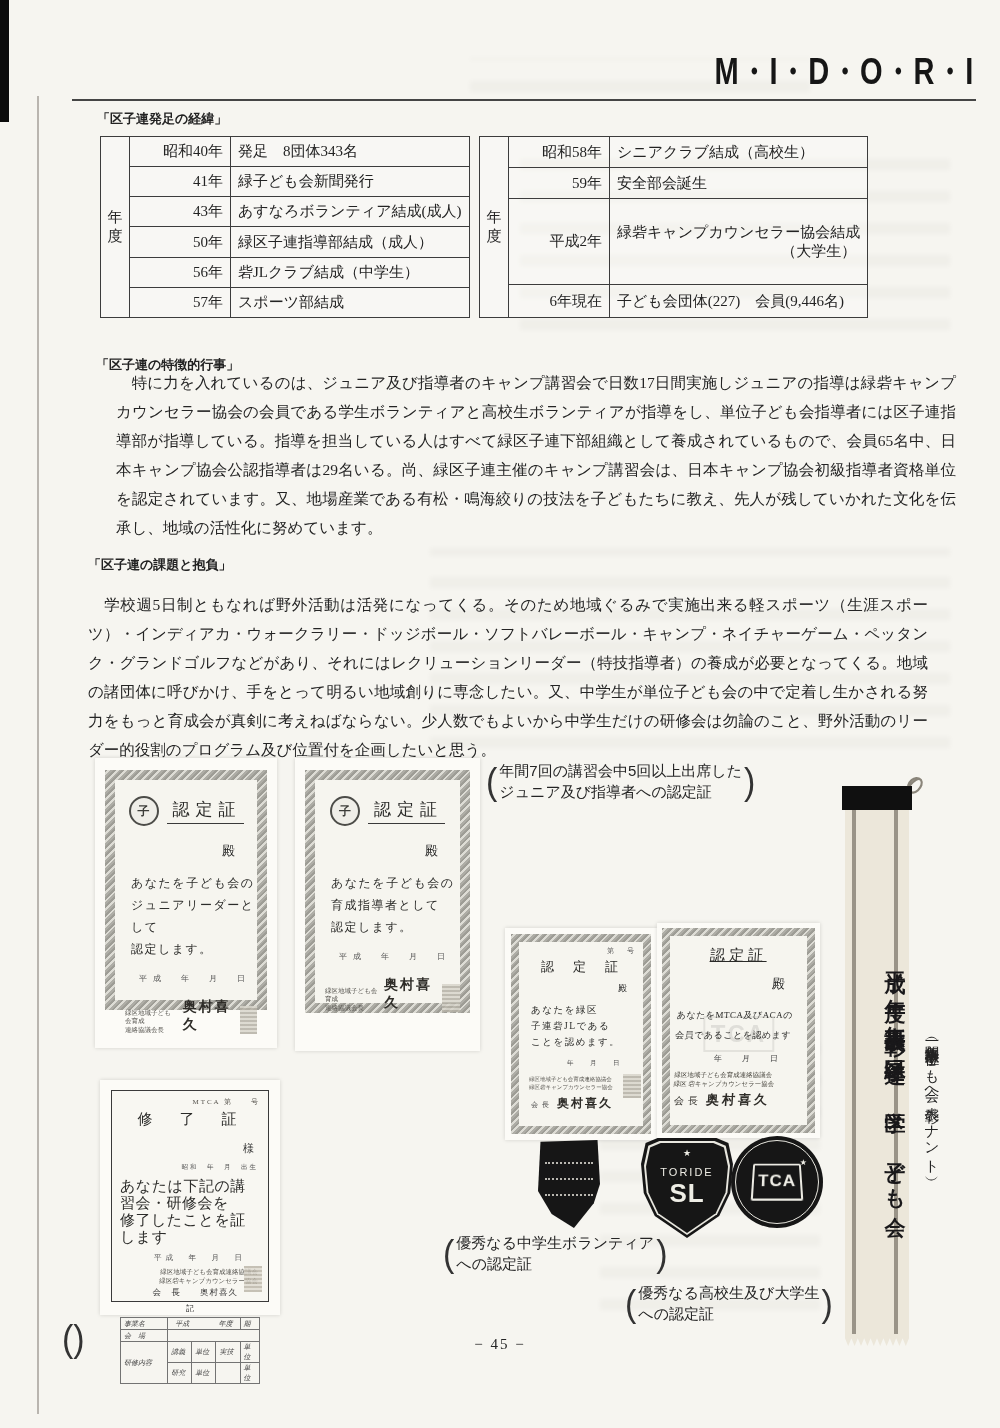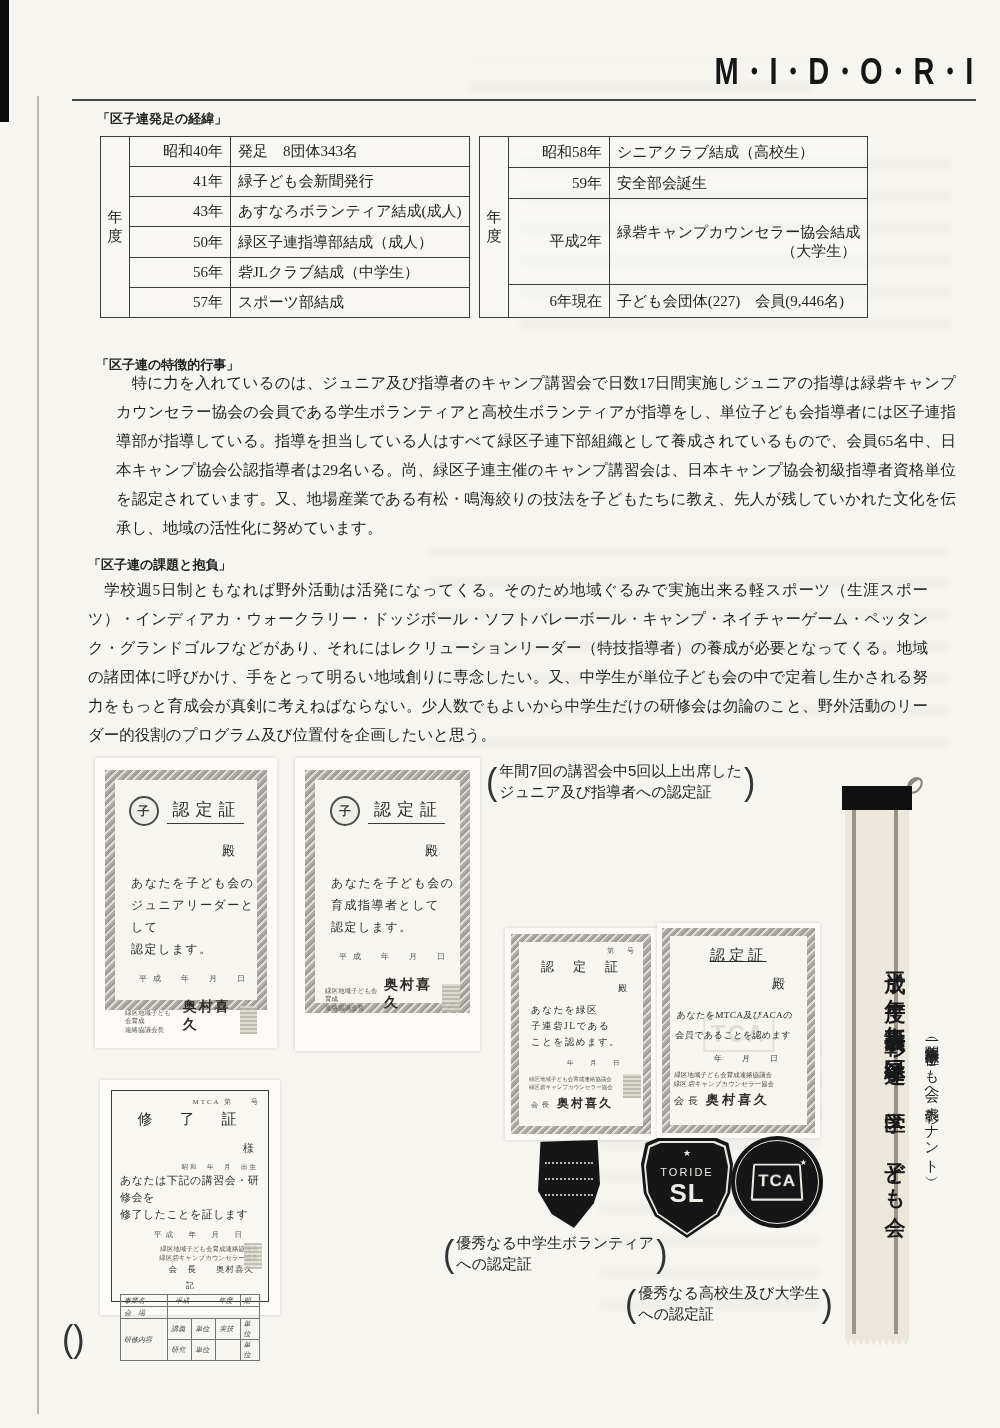--- a/index.html
+++ b/index.html
@@ -53,24 +53,24 @@
   .cap .paren{font-size:34px;font-weight:400;color:#333;font-family:"Liberation Sans",sans-serif;transform:scaleY(1.1);}
   .cap .lines{margin:0 2px;}
 
   
   .comp{position:absolute;background:#fcfbf7;box-shadow:0 0 4px rgba(0,0,0,.15);}
   .comp .bd{position:absolute;inset:10px 11px 13px 11px;border:1.2px solid #3a3a3a;background:#f8f7f2;padding:6px 8px;box-sizing:border-box;font-size:8px;color:#333;}
   .comp .num{text-align:right;font-size:7px;letter-spacing:2px;color:#55524c;}
   .comp .ttl{text-align:center;font-size:15px;letter-spacing:6px;margin-top:3px;color:#2a2a28;}
   .comp .sama{text-align:right;font-size:11px;margin:12px 6px 0 0;}
   .comp .birth{text-align:right;font-size:6.5px;margin:7px 2px 0 0;letter-spacing:2px;color:#555;}
-  .comp .bl{font-size:11px;letter-spacing:.5px;line-height:17px;color:#2c2c2a;}
+  .comp .bl{font-size:15px;letter-spacing:.5px;line-height:17px;margin-top:6px;color:#2c2c2a;}
   .comp .dt{font-size:7.5px;letter-spacing:4px;margin:7px 0 0 34px;color:#555;}
   .comp .orgs{font-size:6.5px;line-height:8.5px;text-align:right;margin:5px 2px 0 0;color:#55534e;position:relative;}
-  .comp .sgn{font-size:8.5px;text-align:right;margin:2px 6px 0 0;letter-spacing:1px;}
+  .comp .sgn{font-size:8.5px;text-align:right;margin:2px 22px 0 0;letter-spacing:1px;}
   .comp .ki{text-align:center;font-size:8px;margin-top:4px;}
   .mini{border-collapse:collapse;width:100%;margin-top:3px;font-size:7px;color:#444;}
   .mini td{border:1px solid #737373;padding:0 3px;height:11px;font-style:italic;}
   .mini .sp{display:flex;justify-content:space-between;padding:0 4px;}
   .comp .stamp2{position:absolute;right:-4px;top:-2px;width:18px;height:26px;background:repeating-linear-gradient(0deg,#b9b3a6 0 2px,#ddd9cf 2px 4px);opacity:.8;}
 
   
   .patch{position:absolute;background:#161616;clip-path:polygon(4% 2%,96% 0%,100% 50%,90% 72%,58% 100%,22% 84%,0% 58%);}
   .patch i{position:absolute;left:12%;right:12%;border-top:2px dotted rgba(240,238,228,.75);}
   .crest{position:absolute;background:#161616;clip-path:polygon(18% 0%,82% 0%,95% 5%,100% 26%,97% 55%,85% 78%,50% 100%,15% 78%,3% 55%,0% 26%,5% 5%);}
@@ -176,21 +176,21 @@
             <td class="ev">子ども会団体(227)　会員(9,446名)</td>
           </tr>
     </tbody>
       </table>
   </div>
 
   <div class="sec-head" style="top:356px;left:96px;">「区子連の特徴的行事」</div>
   <p class="sec-body" style="top:352px;margin-left:28px;">　特に力を入れているのは、ジュニア及び指導者のキャンプ講習会で日数17日間実施しジュニアの指導は緑砦キャンプカウンセラー協会の会員である学生ボランティアと高校生ボランティアが指導をし、単位子ども会指導者には区子連指導部が指導している。指導を担当している人はすべて緑区子連下部組織として養成されているもので、会員65名中、日本キャンプ協会公認指導者は29名いる。尚、緑区子連主催のキャンプ講習会は、日本キャンプ協会初級指導者資格単位を認定されています。又、地場産業である有松・鳴海絞りの技法を子どもたちに教え、先人が残していかれた文化を伝承し、地域の活性化に努めています。</p>
 
   <div class="sec-head" style="top:556px;left:88px;">「区子連の課題と抱負」</div>
-  <p class="sec-body" style="top:559px;">　学校週5日制ともなれば野外活動は活発になってくる。そのため地域ぐるみで実施出来る軽スポーツ（生涯スポーツ）・インディアカ・ウォークラリー・ドッジボール・ソフトバレーボール・キャンプ・ネイチャーゲーム・ペッタンク・グランドゴルフなどがあり、それにはレクリューションリーダー（特技指導者）の養成が必要となってくる。地域の諸団体に呼びかけ、手をとって明るい地域創りに専念したい。又、中学生が単位子ども会の中で定着し生かされる努力をもっと育成会が真剣に考えねばならない。少人数でもよいから中学生だけの研修会は勿論のこと、野外活動のリーダー的役割のプログラム及び位置付を企画したいと思う。</p>
+  <p class="sec-body" style="top:574px;">　学校週5日制ともなれば野外活動は活発になってくる。そのため地域ぐるみで実施出来る軽スポーツ（生涯スポーツ）・インディアカ・ウォークラリー・ドッジボール・ソフトバレーボール・キャンプ・ネイチャーゲーム・ペッタンク・グランドゴルフなどがあり、それにはレクリューションリーダー（特技指導者）の養成が必要となってくる。地域の諸団体に呼びかけ、手をとって明るい地域創りに専念したい。又、中学生が単位子ども会の中で定着し生かされる努力をもっと育成会が真剣に考えねばならない。少人数でもよいから中学生だけの研修会は勿論のこと、野外活動のリーダー的役割のプログラム及び位置付を企画したいと思う。</p>
 
   <div class="photo" style="left:95px;top:758px;width:182px;height:290px;">
     <div class="ornate" style="inset:12px 10px 38px 10px;">
       <div class="inner">
         <div class="c-head">
           <span class="emblem">子</span>
           <span class="c-title">認定証</span>
         </div>
         <div class="c-dono">殿</div>
         <div class="c-body">
@@ -397,14 +397,15 @@
     </div>
     <div class="pn-zig"></div>
   </div>
   <div class="pn-caption">（一年間無事故単位子ども会へ表彰ペナント）</div>
 
   <div class="cap" style="left:62px;top:1328px;">
     <span class="paren">(</span>
     <span class="paren">)</span>
   </div>
 
+  <div class="pagenum">− 45 −</div>
 
 </div>
 
 </body></html>

